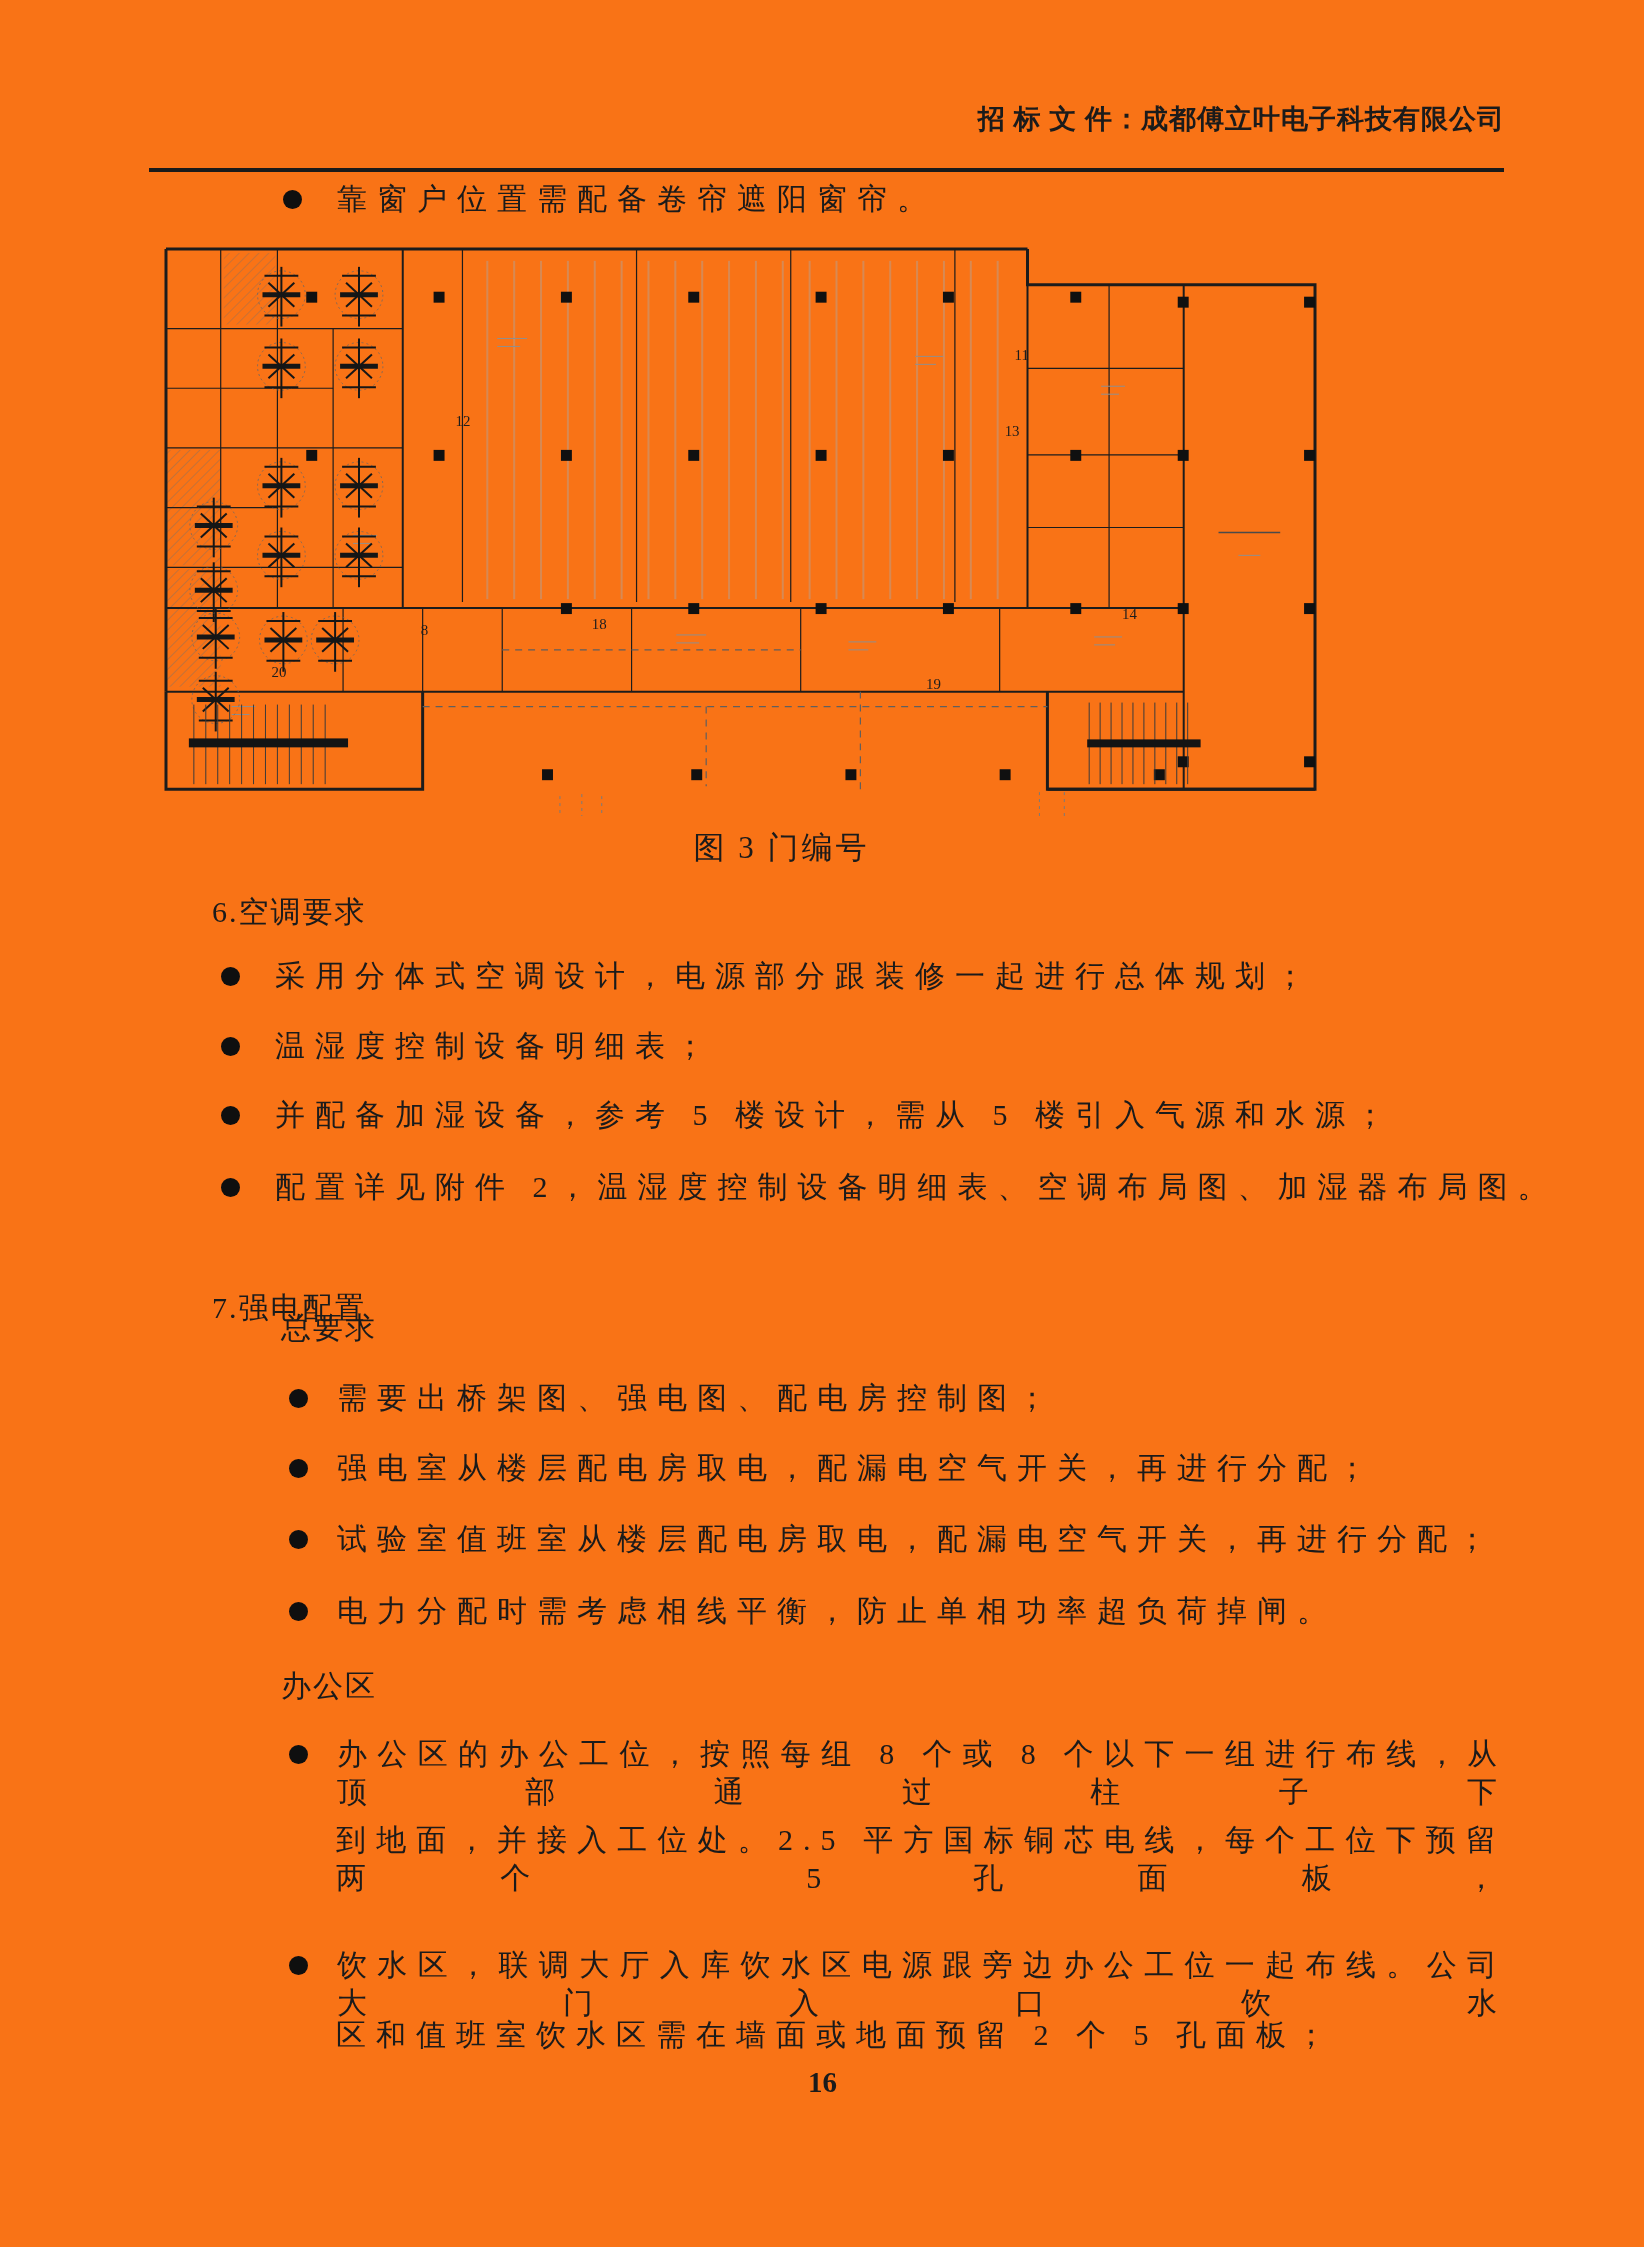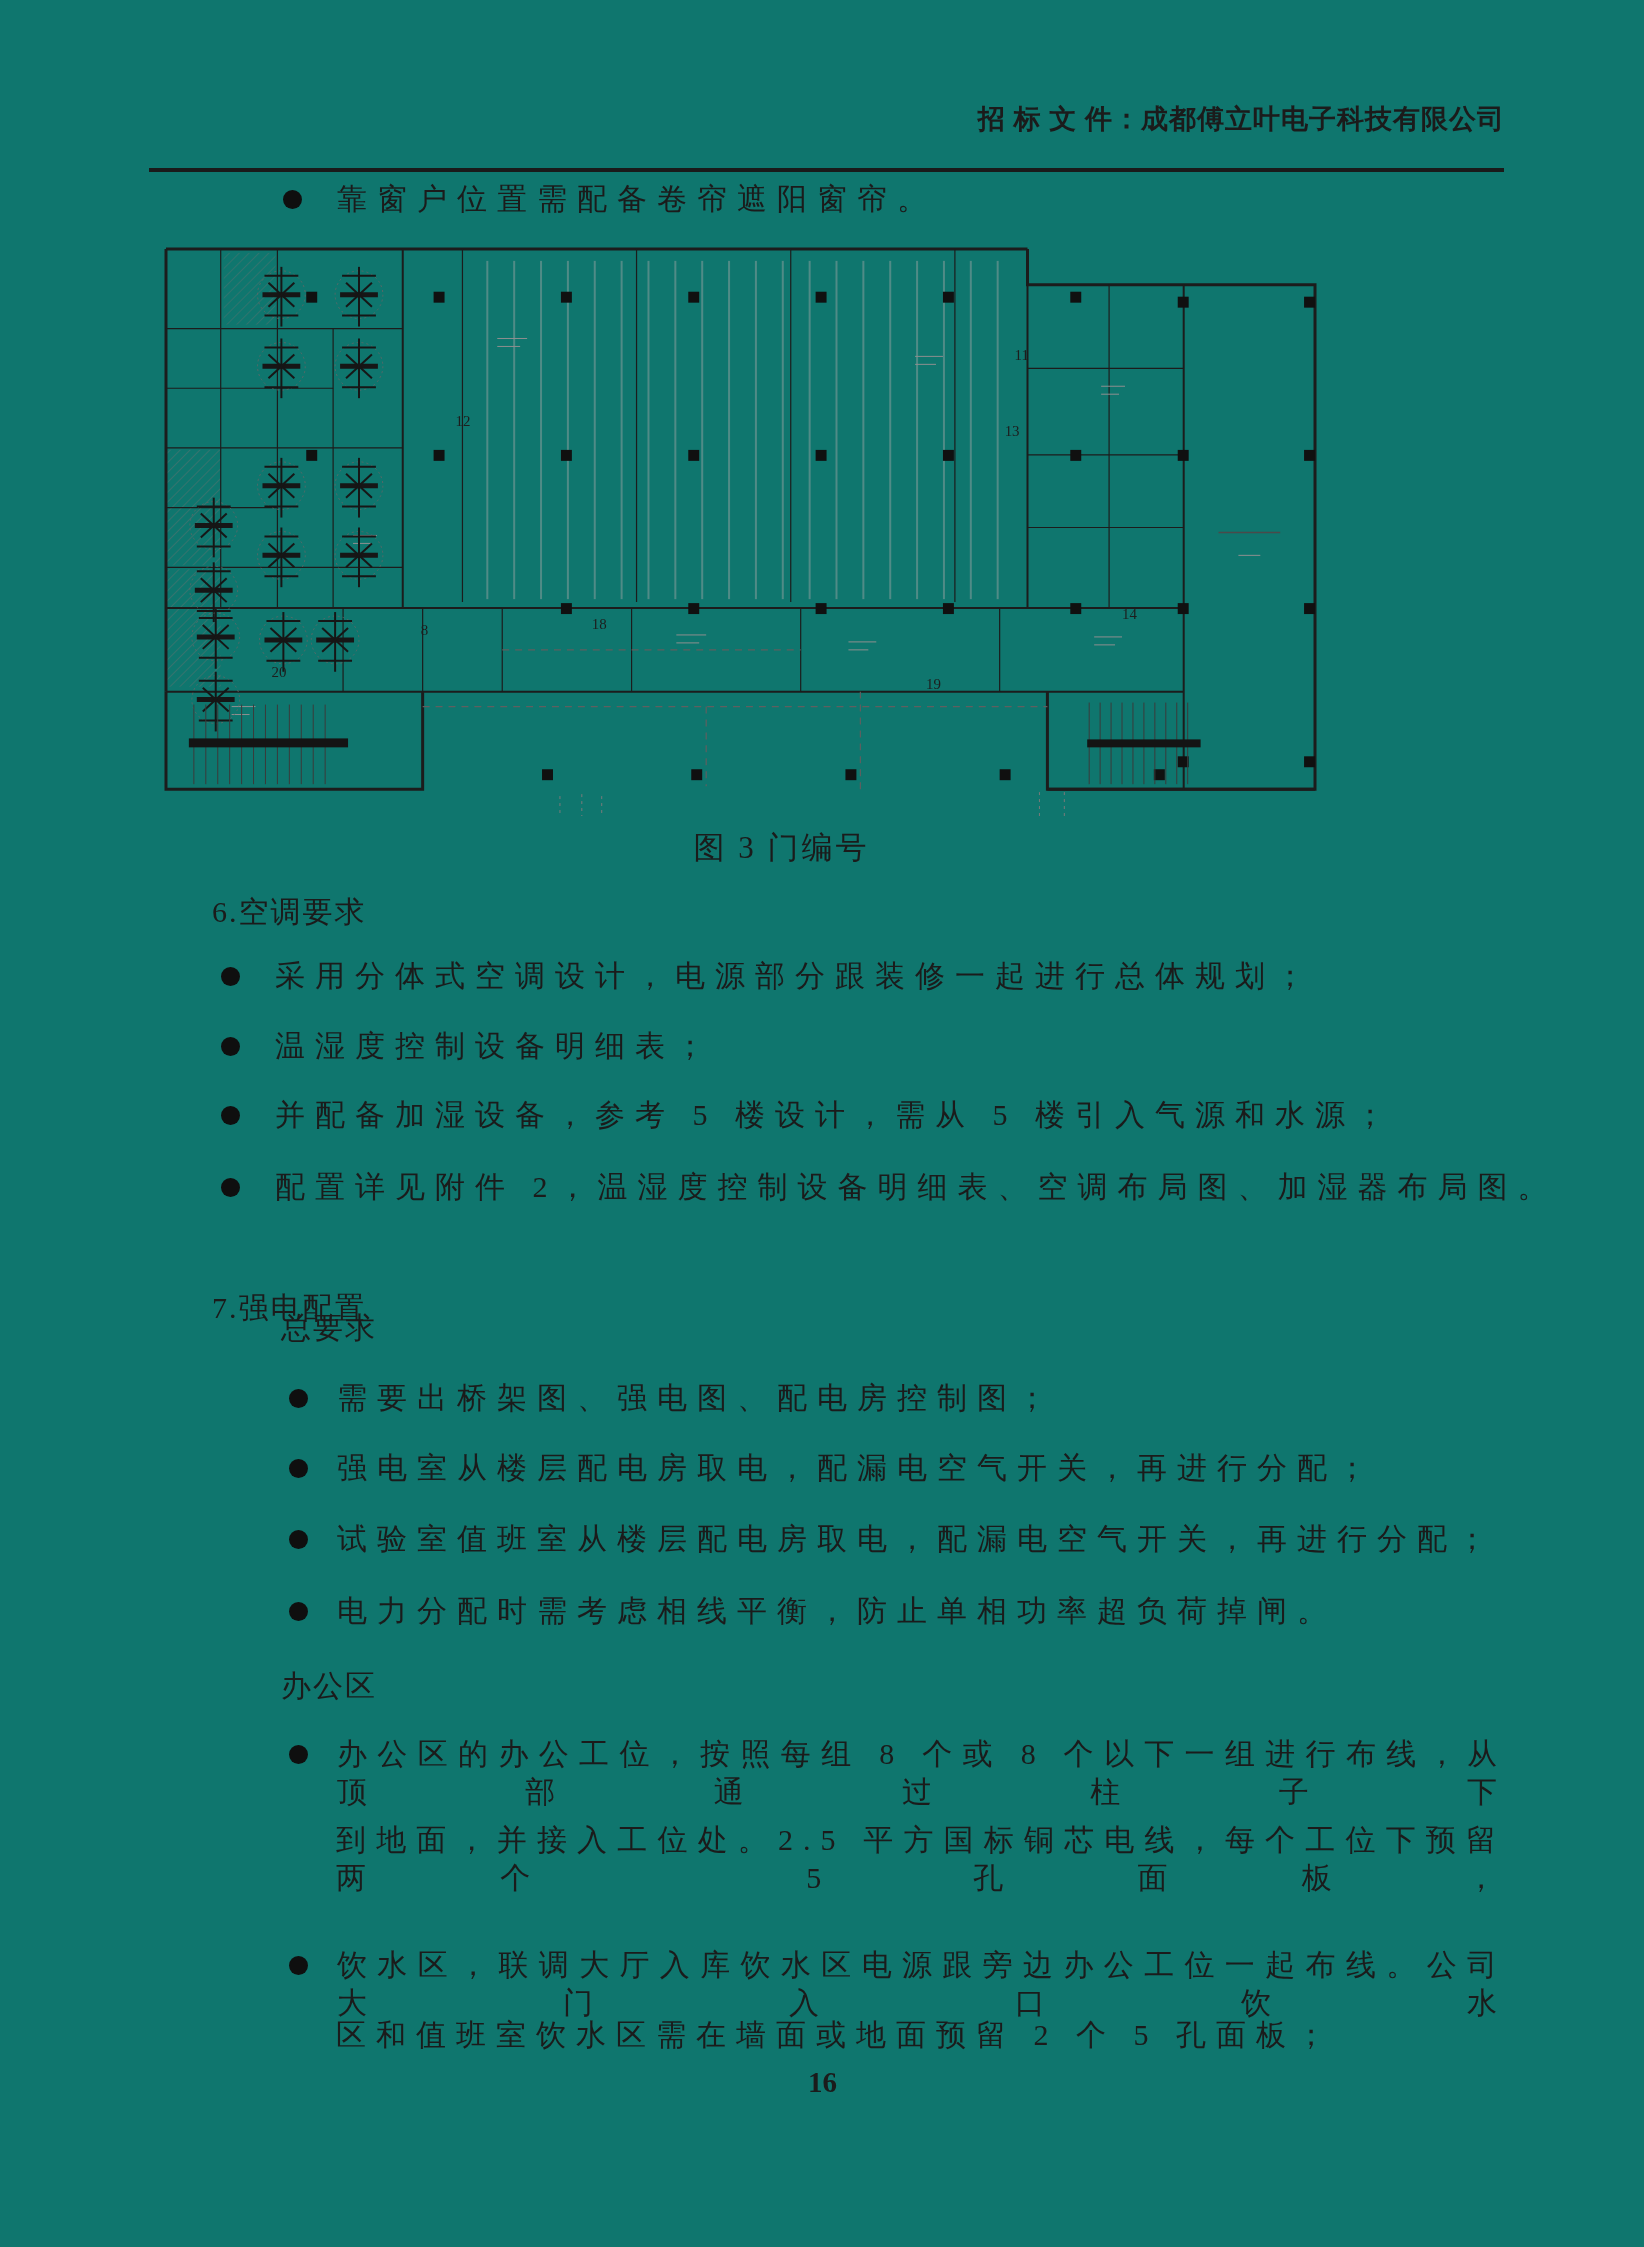--- a/index.html
+++ b/index.html
@@ -1,16 +1,16 @@
 <!DOCTYPE html>
 <html><head>
 <meta charset="utf-8">
 <style>
   html,body{margin:0;padding:0;background:#e8e8e8;}
-  .page{position:relative;width:1645px;height:2248px;margin:0 auto;background:#0f766e;
+  .page{position:relative;width:1645px;height:2248px;margin:0 auto;background:#f97316;
         font-family:"Liberation Serif","DejaVu Serif",serif;color:#1b1b1b;overflow:hidden;}
   .hdr{position:absolute;top:101px;right:140px;font-size:27px;font-weight:bold;
        letter-spacing:1px;white-space:nowrap;}
   .rule{position:absolute;left:149px;top:168px;width:1355px;height:4px;background:#1a1a1a;}
   .line{position:absolute;font-size:30px;letter-spacing:10px;white-space:nowrap;line-height:38px;}
   .dot{display:inline-block;width:19px;height:19px;border-radius:50%;background:#0f0f0f;
        vertical-align:middle;transform:translateY(-3px);}
   .g6{margin-right:35px;} .g7{margin-right:29px;}
   .jtxt{display:inline-block;width:1170px;text-align:justify;text-align-last:justify;
         vertical-align:top;white-space:normal;letter-spacing:10px;}

